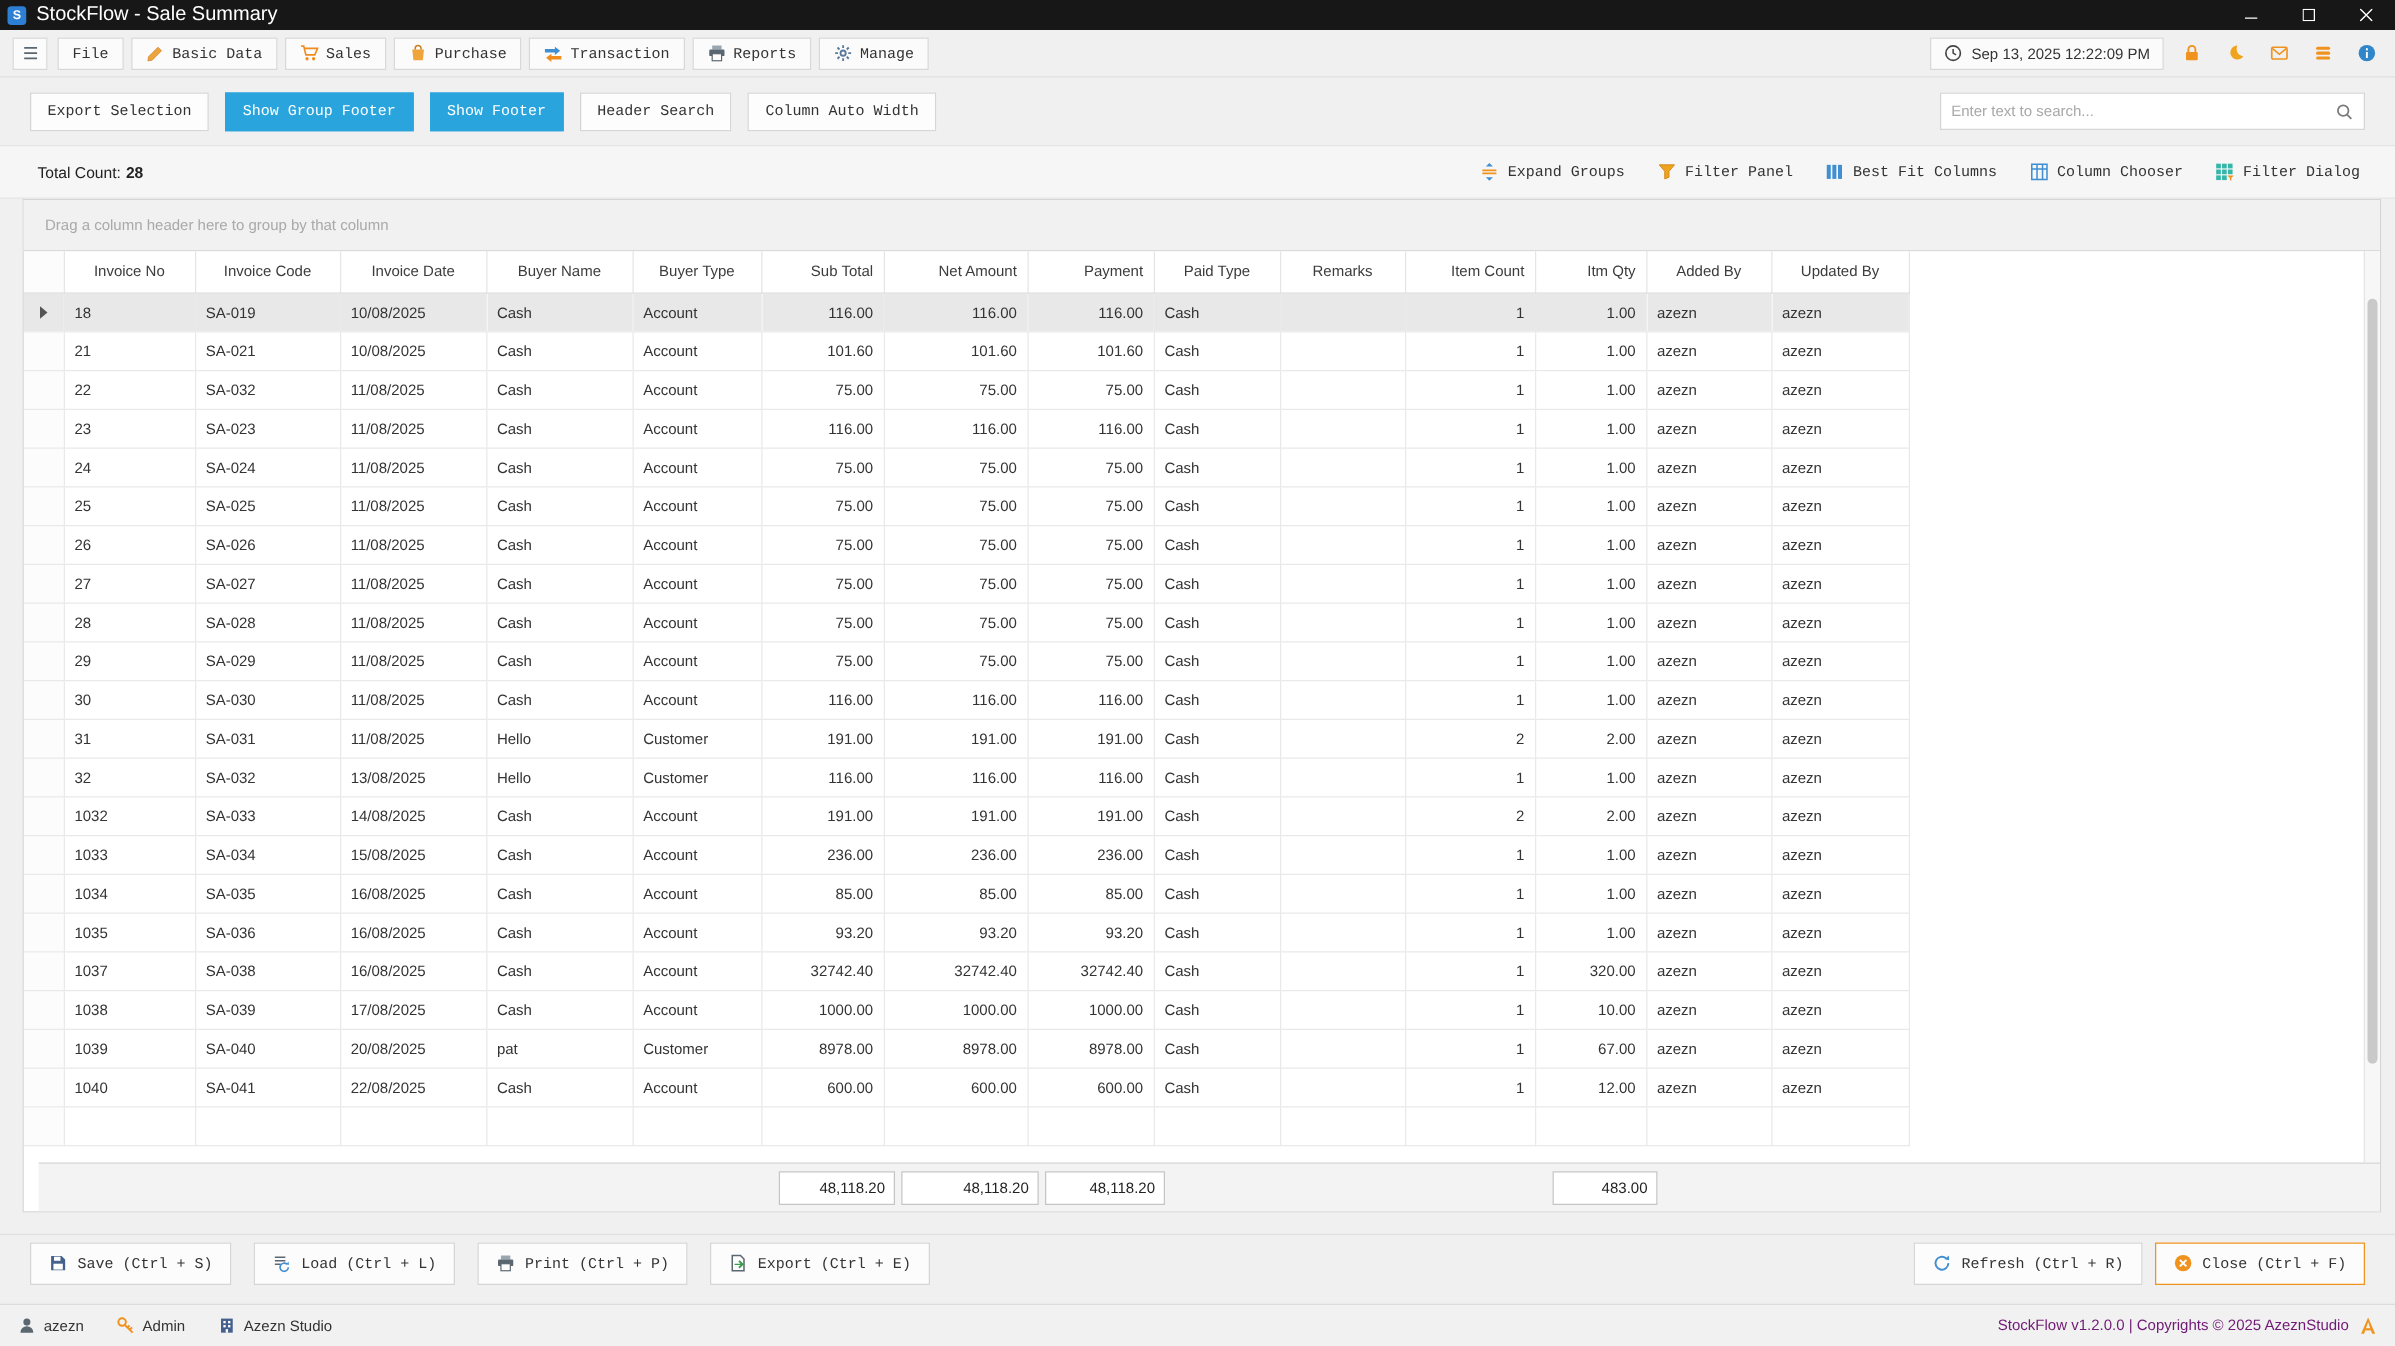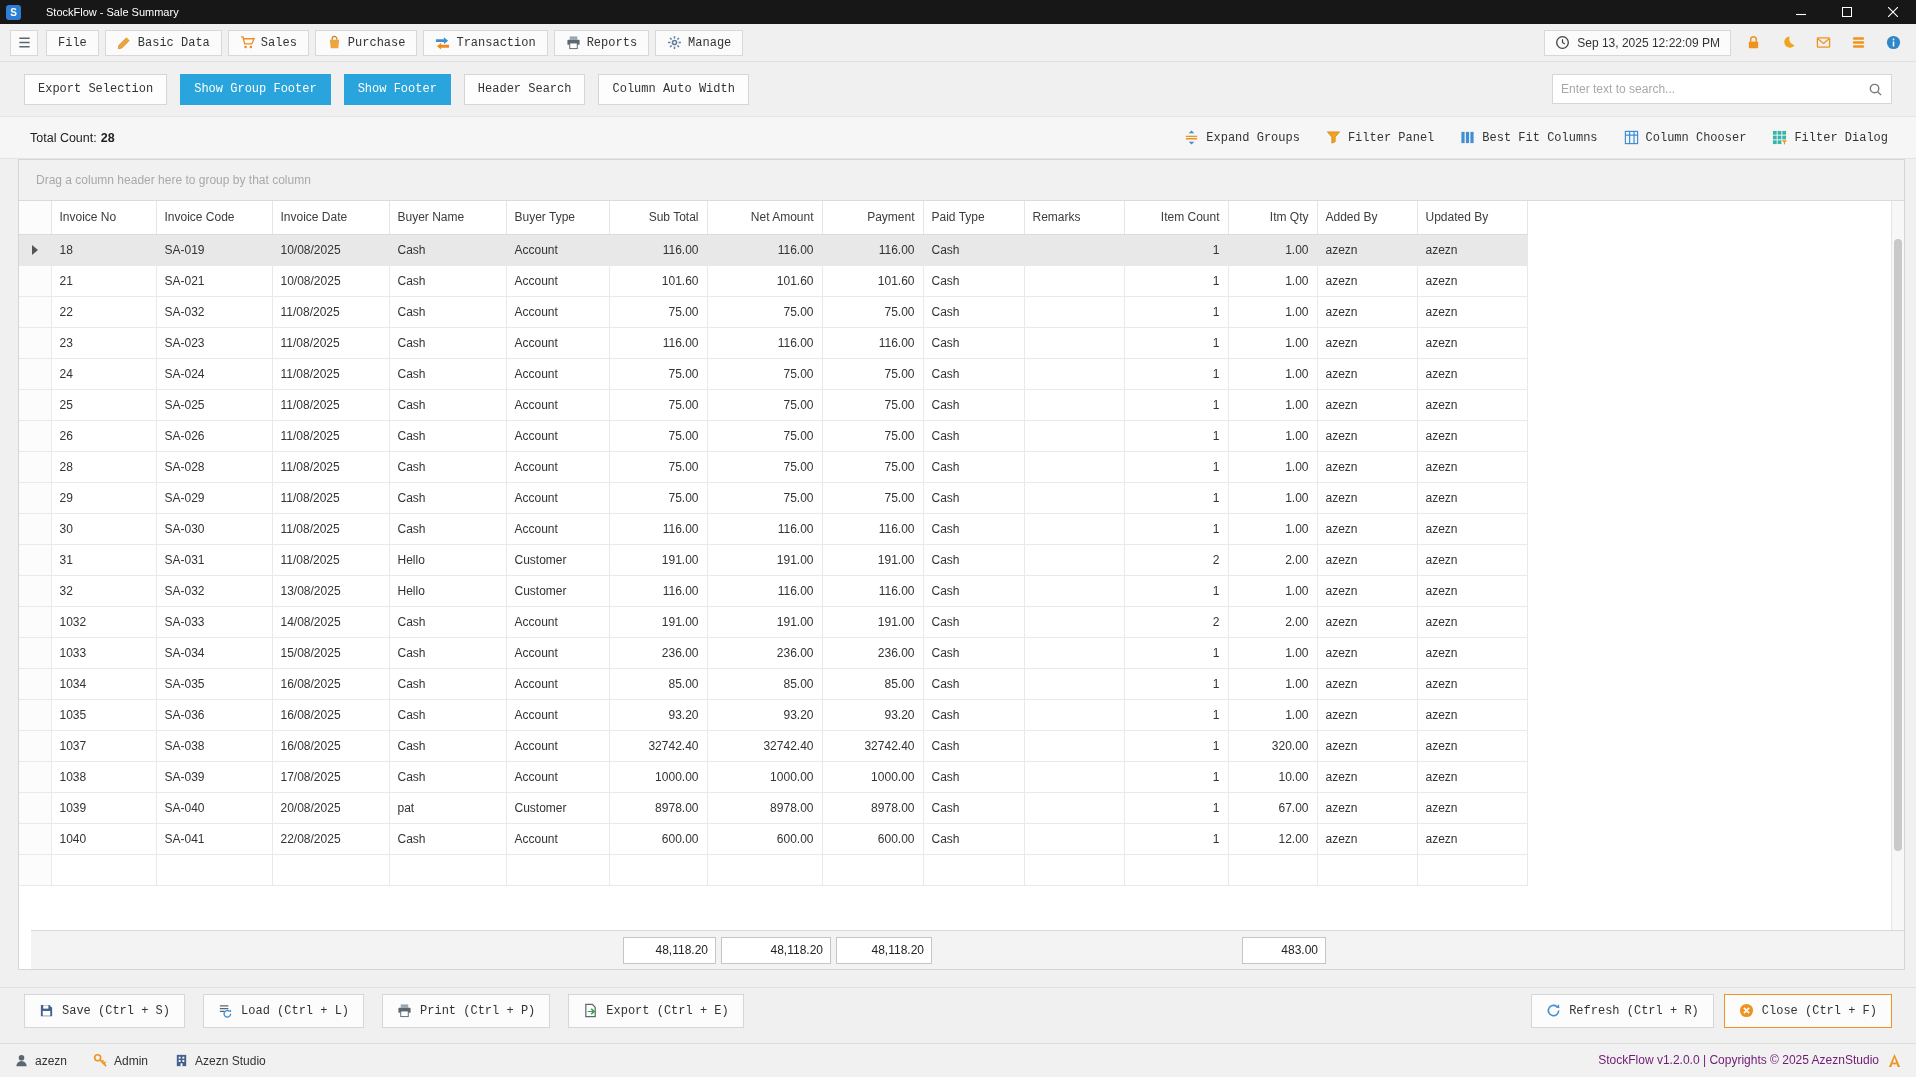--- a/index.html
+++ b/index.html
@@ -5,21 +5,21 @@
   *{margin:0;padding:0;box-sizing:border-box}
   html,body{overflow:hidden}
   body{width:1916px;height:1077px;font-family:"Liberation Sans",sans-serif;background:#f0f0f0;color:#333}
   .app{position:relative;width:1916px;height:1077px;background:#f0f0f0}
   .ic{width:15px;height:15px;flex:none;display:block}
   button{font-family:Liberation Mono, monospace;cursor:default}
 
   
   .titlebar{position:absolute;left:0;top:0;width:100%;height:24px;background:#171717;display:flex;align-items:center;color:#fff}
   .app-icon{width:15px;height:15px;margin-left:6px;background:#2d7fd3;border-radius:3px;color:#fff;font-size:10px;font-weight:bold;display:flex;align-items:center;justify-content:center}
-  .titlebar .title{font-size:11px;margin-left:25px;flex:1}
+  .titlebar .title{font-size:16px;margin-left:8px;flex:1}
   .win-controls{display:flex;height:100%}
   .wc{width:46px;height:100%;display:flex;align-items:center;justify-content:center}
 
   
   .menubar{position:absolute;left:0;top:24px;width:100%;height:38px;background:#f0f0f0;border-bottom:1px solid #e0e0e0;display:flex;align-items:center;padding:0 10px}
   .hbtn{width:28px;height:26px;border:1px solid #d8d8d8;background:#fbfbfb;display:flex;align-items:center;justify-content:center;margin-right:8px}
   .mbtn{height:26px;border:1px solid #d8d8d8;background:#fbfbfb;display:flex;align-items:center;gap:6px;padding:0 11px;font-size:12px;color:#333;margin-right:6px}
   .mb-right{margin-left:auto;display:flex;align-items:center;gap:9px}
   .datetime{height:26px;border:1px solid #d8d8d8;background:#fbfbfb;display:flex;align-items:center;gap:7px;padding:0 10px;font-size:12px;color:#333}
   .ibtn{width:26px;height:26px;border:none;background:transparent;display:flex;align-items:center;justify-content:center}
@@ -37,21 +37,21 @@
   .total-count{font-size:12.5px;color:#222}
   .total-count b{margin-left:4px}
   .cb-right{margin-left:auto;display:flex;align-items:center;gap:26px}
   .cbtn{border:none;background:transparent;display:flex;align-items:center;gap:7px;font-size:12px;color:#333}
 
   
   .grid{position:absolute;left:18px;top:159px;width:1887px;height:811px;background:#fff;border:1px solid #d5d5d5}
   .group-panel{position:absolute;left:0;top:0;right:0;height:41px;background:#f1f1f1;border-bottom:1px solid #dadada;display:flex;align-items:center;padding-left:17px;font-size:12px;color:#a9a9a9}
   .tablewrap{position:absolute;left:0;top:41px;right:13px;bottom:39px;overflow:hidden}
   table{border-collapse:collapse;table-layout:fixed;width:1874px;font-size:12px}
-  th{height:33px;font-weight:normal;color:#3c3c3c;text-align:left;padding:0 8px;background:#fff;border-right:1px solid #e5e5e5;border-bottom:1px solid #dcdcdc;overflow:hidden;white-space:nowrap}
+  th{height:33px;font-weight:normal;color:#3c3c3c;text-align:center;padding:0 8px;background:#fff;border-right:1px solid #e5e5e5;border-bottom:1px solid #dcdcdc;overflow:hidden;white-space:nowrap}
   td{height:31px;color:#333;padding:0 8px;border-right:1px solid #e9e9e9;border-bottom:1px solid #e9e9e9;overflow:hidden;white-space:nowrap}
   th.filler,td.filler{border:none;background:#fff}
   th.ind,td.ind{padding:0;background:#fcfcfc}
   tr.selected td{background:#e8e8e8}
   tr.selected td.filler{background:#fff}
   td.r,th.r{text-align:right}
   .arrow{display:block;margin:0 auto;width:0;height:0;border-left:6px solid #555;border-top:5px solid transparent;border-bottom:5px solid transparent}
   .vscroll{position:absolute;top:41px;bottom:39px;right:0;width:13px;background:#f7f7f7;border-left:1px solid #e5e5e5}
   .vthumb{position:absolute;left:2px;right:2px;top:38px;height:612px;background:#c9c9c9;border-radius:4px}
   .grid-footer{position:absolute;left:12px;right:0;bottom:0;height:39px;background:#f3f3f3;border-top:1px solid #d8d8d8}
@@ -437,20 +437,38 @@
               <td class="dc l">Cash</td>
               <td class="dc l"></td>
               <td class="dc r">1</td>
               <td class="dc r">1.00</td>
               <td class="dc l">azezn</td>
               <td class="dc l">azezn</td>
               <td class="filler"></td>
             </tr>
             <tr class="row">
               <td class="ind"></td>
+              <td class="dc l">27</td>
+              <td class="dc l">SA-027</td>
+              <td class="dc l">11/08/2025</td>
+              <td class="dc l">Cash</td>
+              <td class="dc l">Account</td>
+              <td class="dc r">75.00</td>
+              <td class="dc r">75.00</td>
+              <td class="dc r">75.00</td>
+              <td class="dc l">Cash</td>
+              <td class="dc l"></td>
+              <td class="dc r">1</td>
+              <td class="dc r">1.00</td>
+              <td class="dc l">azezn</td>
+              <td class="dc l">azezn</td>
+              <td class="filler"></td>
+            </tr>
+            <tr class="row">
+              <td class="ind"></td>
               <td class="dc l">28</td>
               <td class="dc l">SA-028</td>
               <td class="dc l">11/08/2025</td>
               <td class="dc l">Cash</td>
               <td class="dc l">Account</td>
               <td class="dc r">75.00</td>
               <td class="dc r">75.00</td>
               <td class="dc r">75.00</td>
               <td class="dc l">Cash</td>
               <td class="dc l"></td>

